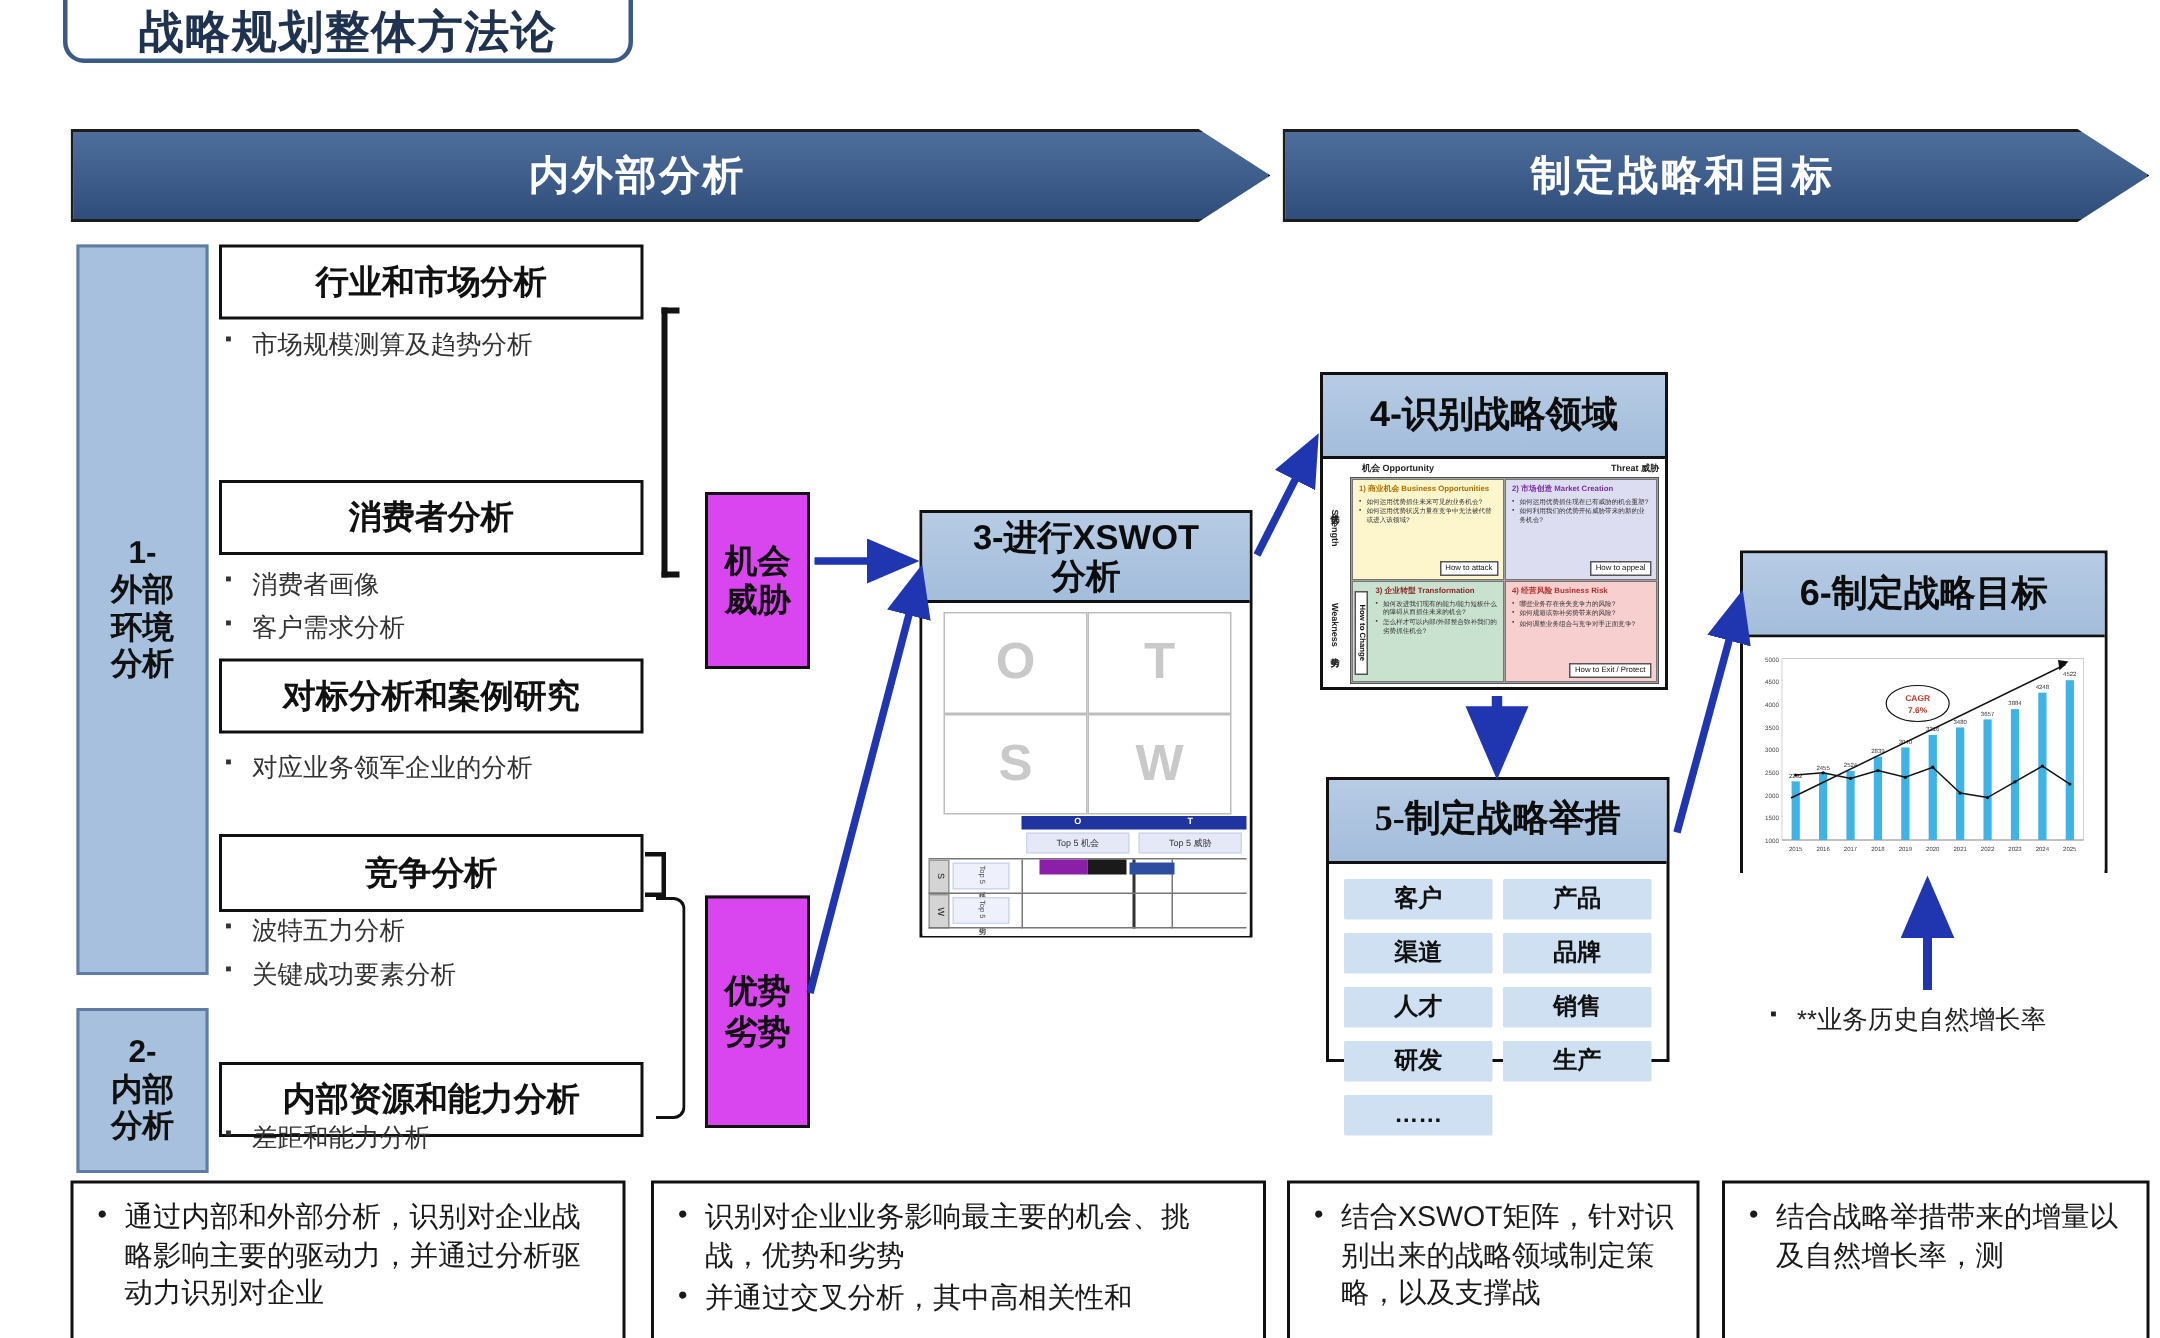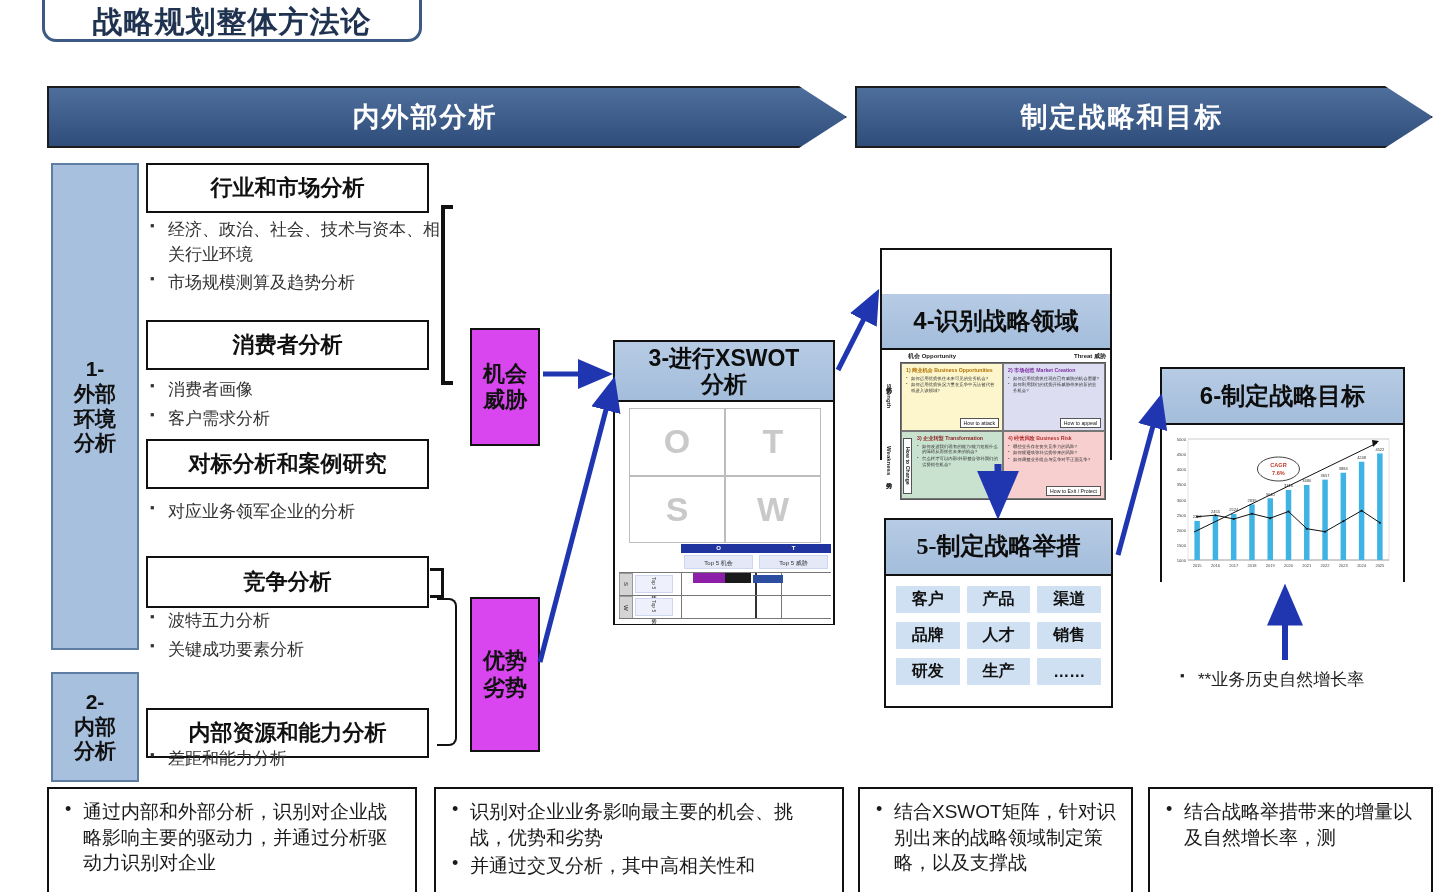--- a/index.html
+++ b/index.html
@@ -87,21 +87,21 @@
   .card{ background:#fff; border:2.5px solid #111; }
   .card-head{
     background:linear-gradient(180deg,#b7cbe4 0%,#a3bddb 100%);
     border-bottom:2.5px solid #111;
     display:flex; align-items:center; justify-content:center; text-align:center;
     font-size:24px; font-weight:700; color:#0d0d0d; line-height:1.15;
   }
   #card-3{ left:613px; top:340px; width:222px; height:285px; }
   #card-3 .card-head{ height:60px; font-size:23px; }
   #card-4{ left:880px; top:248px; width:232px; height:212px; }
-  #card-4 .card-head{ height:56px;margin-top:44px; }
+  #card-4 .card-head{ height:56px; }
   #card-5{ left:884px; top:518px; width:229px; height:190px; }
   #card-5 .card-head{ height:56px;font-family:Liberation Serif, serif; }
   #card-6{ left:1160px; top:367px; width:245px; height:215px; }
   #card-6 .card-head{ height:56px; }
 
   
   #swot-mini{ position:relative; height:222px; background:#fff; padding:5px 6px; }
   .swot-grid{
     position:absolute; left:14px; top:6px; width:192px; height:135px;
     display:grid; grid-template-columns:1fr 1fr; grid-template-rows:1fr 1fr;
@@ -150,21 +150,21 @@
   .qb{ font-size:4.4px; line-height:1.35; color:#333; }
   .qb p{ position:relative; padding-left:5px; margin-bottom:1px; }
   .qb p::before{ content:"•"; position:absolute; left:0; top:-1px; }
   .qtag{ position:absolute; bottom:2px; right:3px; background:#fff; border:0.6px solid #555;
     font-size:5.2px; padding:1px 3px; color:#111; }
   .q3lbl{ position:absolute; left:1px; top:6px; width:9px; bottom:4px; background:#fff;
     border:0.6px solid #555; writing-mode:vertical-rl; font-size:5.2px; font-weight:700;
     display:flex; align-items:center; justify-content:center; color:#111;}
 
   
-  #chip-grid{ padding:10px 10px 6px; display:grid; grid-template-columns:1fr 1fr 1fr;
+  #chip-grid{ padding:10px 10px 6px; display:grid; grid-template-columns:1fr 1fr;
     gap:9px 7px; }
   .chip{ background:#cfe0f2; height:27px; display:flex; align-items:center;
     justify-content:center; font-size:16px; font-weight:700; color:#111;
     border-radius:1px; }
 
   
   #chart-wrap{ position:relative; height:157px; background:#fff; }
   #chart-svg{ display:block; }
 
   
@@ -229,21 +229,20 @@
   <span>对标分析和案例研究</span>
 </div>
 <div class="abs hbox" id="hbox-compete">
   <span>竞争分析</span>
 </div>
 <div class="abs hbox" id="hbox-internal">
   <span>内部资源和能力分析</span>
 </div>
 
 <div class="abs blist" id="bl-industry">
-  <div class="li">经济、政治、社会、技术与资本、相关行业环境</div>
   <div class="li">市场规模测算及趋势分析</div>
 </div>
 <div class="abs blist" id="bl-consumer">
   <div class="li">消费者画像</div>
   <div class="li">客户需求分析</div>
 </div>
 <div class="abs blist" id="bl-bench">
   <div class="li">对应业务领军企业的分析</div>
 </div>
 <div class="abs blist" id="bl-compete">

